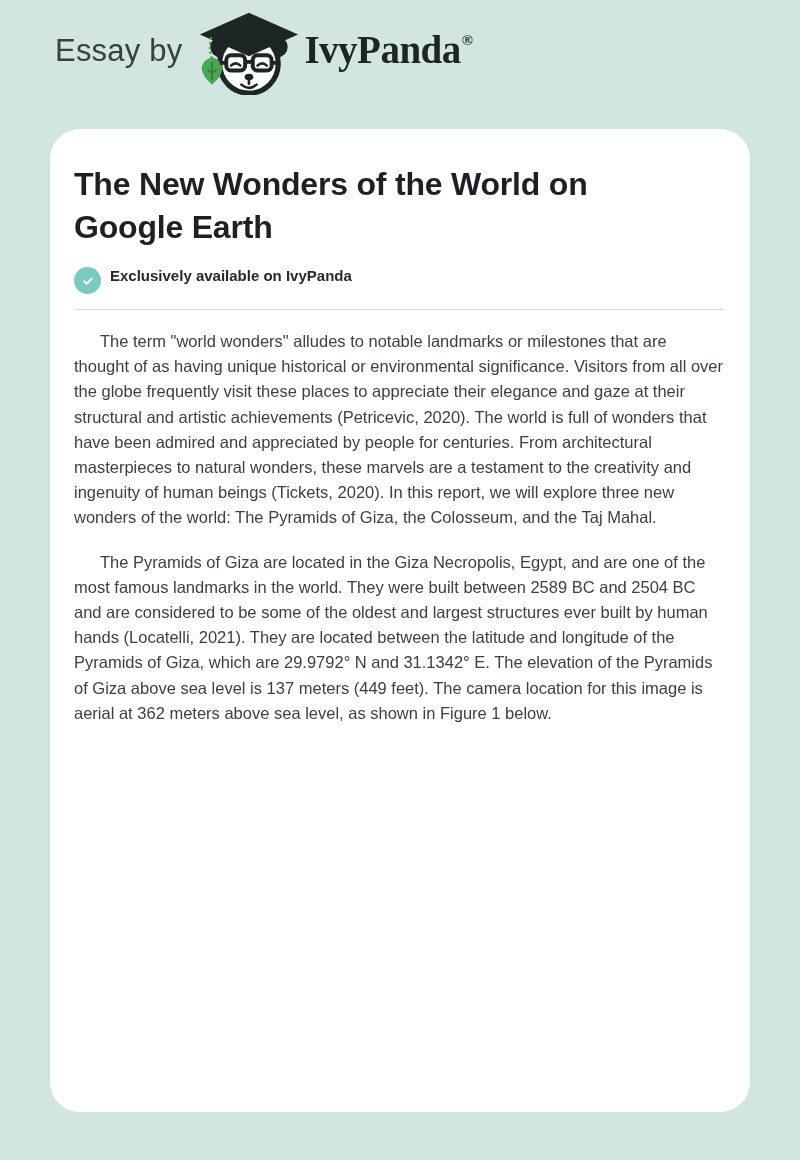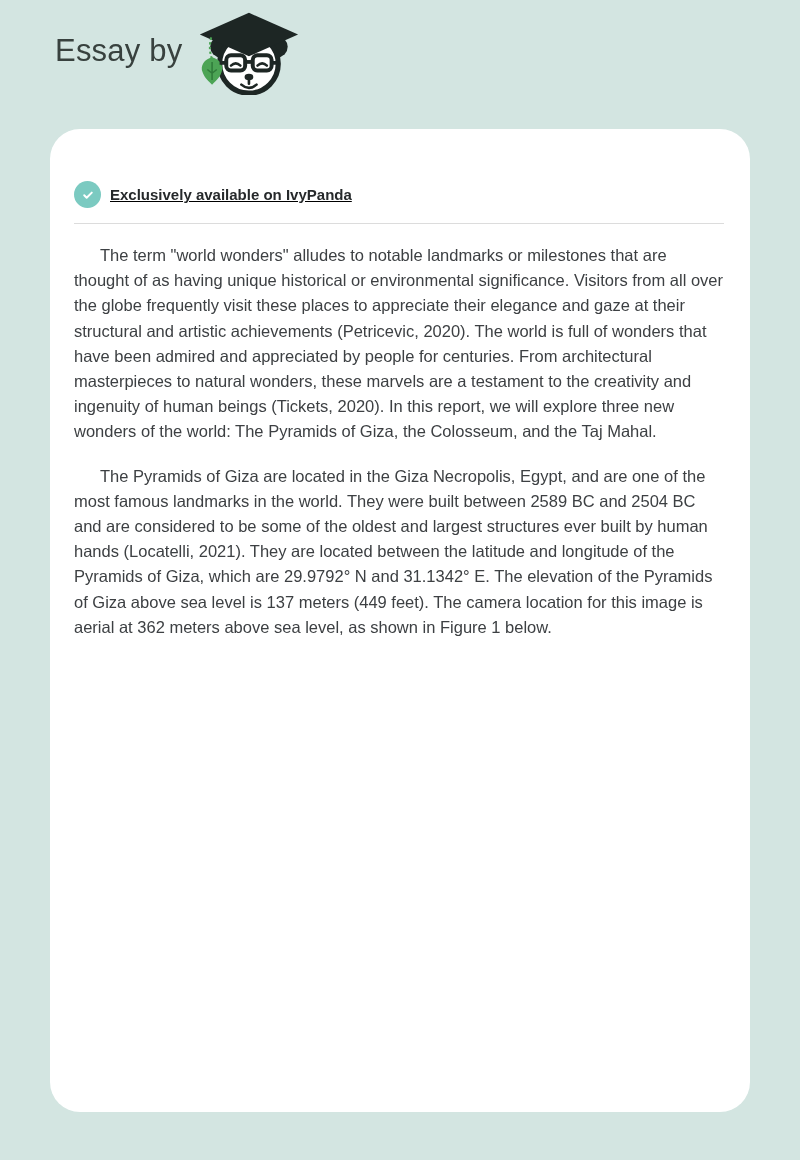--- a/index.html
+++ b/index.html
@@ -63,22 +63,21 @@
     font-size: 32px;
     line-height: 43px;
     font-weight: 700;
     color: #1f2023;
     letter-spacing: -0.2px;
     max-width: 620px;
   }
   .badge-row {
     margin-top: 18px;
     display: flex;
-    align-items: center;
-    text-decoration: underline;
+    align-items: flex-start;
   }
   .check-circle {
     width: 27px; height: 27px;
     border-radius: 50%;
     background: #7bcac1;
     display: inline-flex;
     align-items: center;
     justify-content: center;
     flex: 0 0 auto;
   }
@@ -139,23 +138,25 @@
       <path d="M52,56 h8" stroke="#1d2624" stroke-width="4"></path>
 
       <path d="M37,60 q5,-5 10,0" fill="none" stroke="#1d2624" stroke-width="2.6" stroke-linecap="round"></path>
       <path d="M65,60 q5,-5 10,0" fill="none" stroke="#1d2624" stroke-width="2.6" stroke-linecap="round"></path>
 
       <ellipse cx="56" cy="72" rx="4.6" ry="3.4" fill="#1d2624"></ellipse>
       <path d="M56,75 v4 M48,80 q8,7 16,0" fill="none" stroke="#1d2624" stroke-width="2.8" stroke-linecap="round"></path>
     </svg>
   </span>
 
+  <span class="brand"><span>IvyPanda</span><sup>®</sup></span>
 </header>
 
 <main class="card">
+  <h1 class="essay-title">The New Wonders of the World on Google Earth</h1>
 
   <div class="badge-row">
     <span class="check-circle">
       <svg viewBox="0 0 24 24" xmlns="http://www.w3.org/2000/svg">
         <path d="M5.5,12.5 l4.2,4.2 L18.5,8" fill="none" stroke="#ffffff" stroke-width="3.4" stroke-linecap="round" stroke-linejoin="round"></path>
       </svg>
     </span>
     <span class="badge-label">Exclusively available on IvyPanda</span>
   </div>
 

